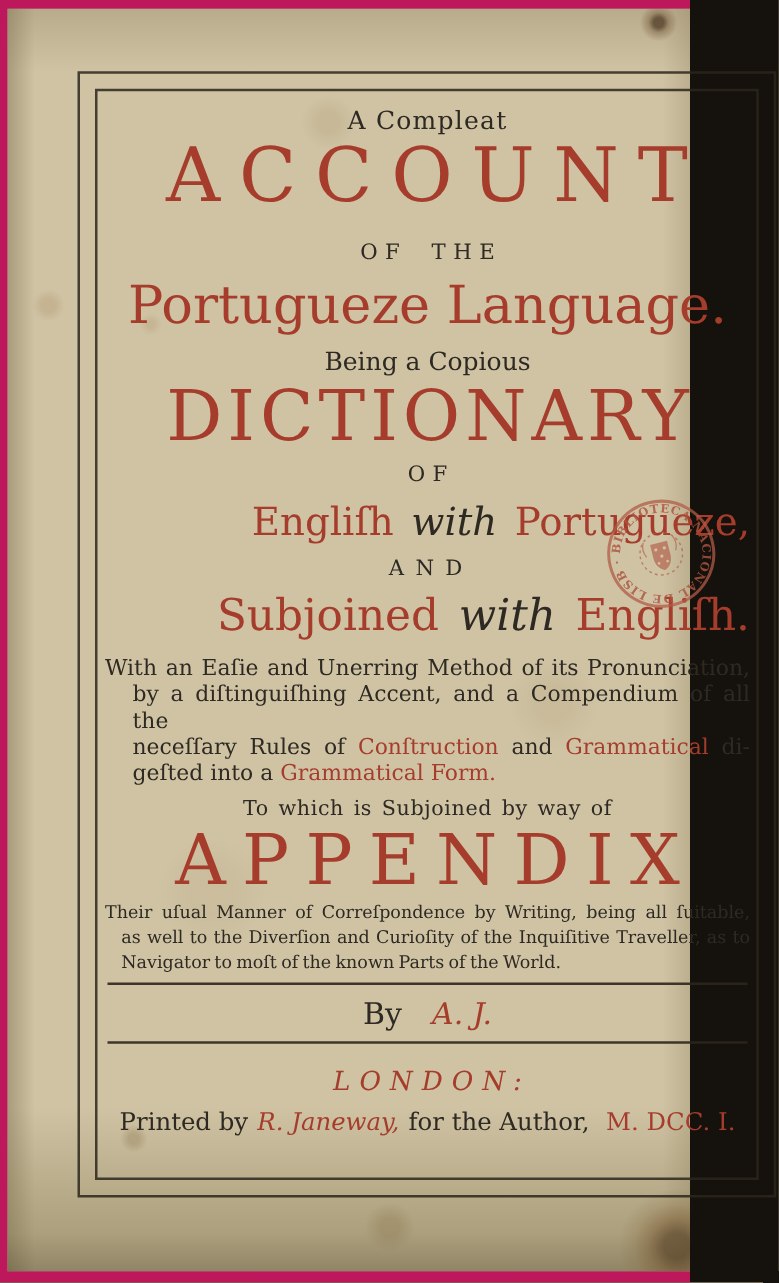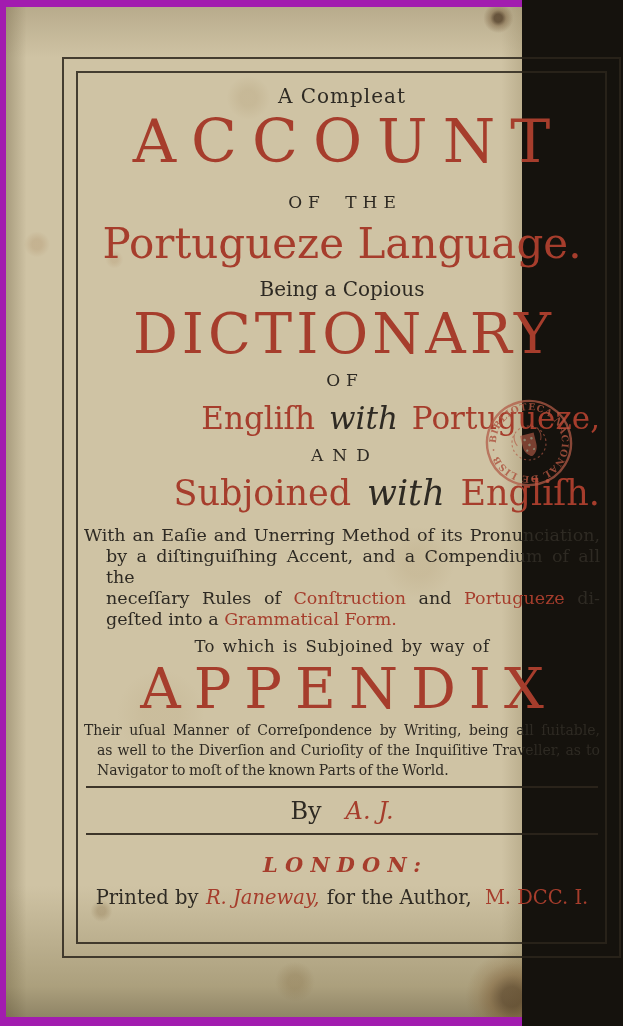--- a/index.html
+++ b/index.html
@@ -1,20 +1,20 @@
 <!DOCTYPE html>
 <html><head>
 <meta charset="utf-8">
 <style>
   html,body{margin:0;padding:0;}
   body{
     width:623px;height:1026px;background:#15120d;overflow:hidden;
     font-family:"DejaVu Serif","Liberation Serif",serif;
   }
-  .scan{position:relative;width:522px;height:1026px;background:#a21caf;}
+  .scan{position:relative;width:522px;height:1026px;background:#be185d;padding-left:30px;}
   .paper{
     position:absolute;left:6px;top:7px;right:0;bottom:9px;
     background-color:#cfc3a4;
     background-image:
       radial-gradient(circle at 95.4% 1.1%, rgba(58,36,16,.65) 0 4px, rgba(92,62,30,.35) 8px, transparent 15px),
       radial-gradient(circle at 98% 98%, rgba(70,44,18,.55) 0 10px, rgba(112,76,36,.4) 22px, rgba(130,95,50,.18) 34px, transparent 46px),
       radial-gradient(circle at 56% 96.5%, rgba(122,95,52,.22) 0 7px, transparent 20px),
       radial-gradient(circle at 18.5% 89.5%, rgba(120,92,50,.25) 0 4px, transparent 11px),
       radial-gradient(circle at 6% 23.5%, rgba(150,105,60,.18) 0 5px, transparent 13px),
       radial-gradient(circle at 21% 25%, rgba(150,105,60,.15) 0 3px, transparent 9px),
@@ -58,21 +58,21 @@
   .lline{text-align:left;}
   .ind1{padding-left:22px;}
   .ind2{padding-left:13px;}
   .subjoined{margin-top:6px;font-size:16.5px;line-height:21px;letter-spacing:.5px;word-spacing:2px;}
   .t-appendix{margin-top:3px;font-size:56px;line-height:1.04;letter-spacing:13px;padding-left:13px;color:#a63d2c;}
   .rule{border:none;border-top:2px solid rgba(44,38,28,.9);margin:0 2px;}
   .r1{margin-top:6px;}
   .r2{margin-top:5px;}
   .byline{margin-top:6px;font-size:24px;line-height:34px;display:flex;justify-content:center;align-items:baseline;gap:1em;}
   .byline .author{font-style:italic;color:#a63d2c;}
-  .city{margin-top:16px;font-size:21px;line-height:28px;font-style:italic;letter-spacing:.34em;color:#a63d2c;font-weight:bold;padding-left:.34em;}
+  .city{margin-top:16px;font-size:21px;line-height:28px;font-style:italic;letter-spacing:.34em;color:#a63d2c;font-weight:normal;padding-left:.34em;}
   .imprint{margin-top:6px;font-size:19.5px;line-height:26px;display:flex;justify-content:center;align-items:baseline;gap:.38em;}
   .imprint .printer{font-style:italic;color:#a63d2c;}
   .imprint .year{color:#a63d2c;margin-left:.3em;}
   .stamp{position:absolute;left:478px;top:391px;width:90px;height:90px;transform:rotate(-14deg);opacity:.92;}
 </style>
 </head>
 <body>
 
 <div class="scan">
   <div class="paper">
@@ -107,21 +107,21 @@
       <div class="mixline mix2">
         <span class="red">Subjoined</span>
         <span class="conj">with</span>
         <span class="red">Engliſh.</span>
       </div>
 
 
       <div class="para p1">
         <div class="jline">With an Eaſie and Unerring Method of its Pronunciation,</div>
         <div class="jline ind1">by a diſtinguiſhing Accent, and a Compendium of all the</div>
-        <div class="jline ind1"><span>neceſſary Rules of </span><span class="red">Conſtruction</span><span> and </span><span class="red">Portugueze</span><span> di-</span></div>
+        <div class="jline ind1"><span>neceſſary Rules of </span><span class="red">Conſtruction</span><span> and </span><span class="red">Grammatical</span><span> di-</span></div>
         <div class="lline ind1"><span>geſted into a </span><span class="red">Grammatical Form.</span></div>
       </div>
 
       <div class="subjoined">To which is Subjoined by way of</div>
 
       <div class="t-appendix">APPENDIX</div>
 
       <div class="para p2">
         <div class="jline">Their uſual Manner of Correſpondence by Writing, being all ſuitable,</div>
         <div class="jline ind2">as well to the Diverſion and Curioſity of the Inquiſitive Traveller, as to</div>

